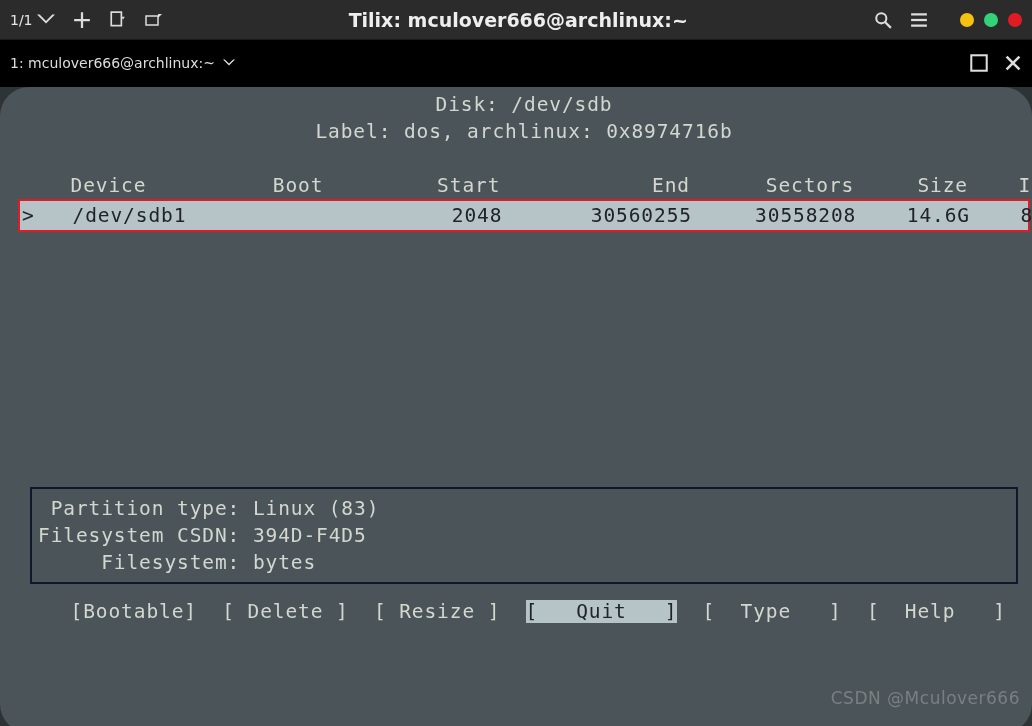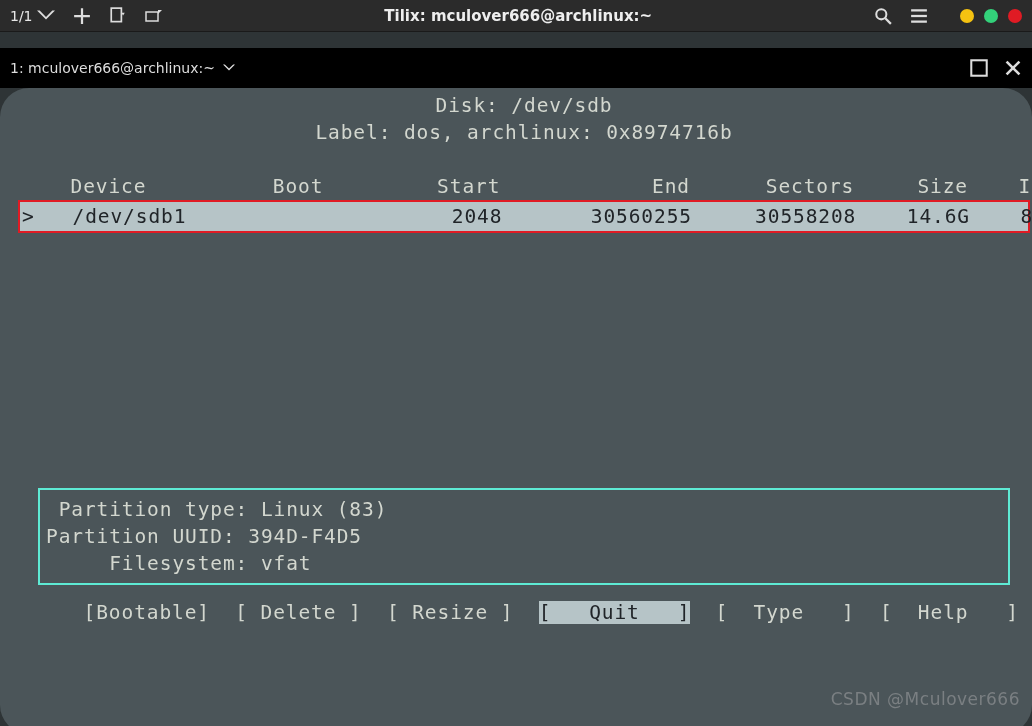--- a/index.html
+++ b/index.html
@@ -1,41 +1,41 @@
 <!DOCTYPE html>
 <html><head>
 <meta charset="utf-8">
 <style>
   * { margin:0; padding:0; box-sizing:border-box; }
   html,body { width:1032px; height:726px; background:#2e3436; font-family:"DejaVu Sans Mono","Liberation Mono",monospace; color:#d3d7cf; overflow:hidden; }
 
   
-  .titlebar { height:32px; background:#2b2b2b; display:flex; align-items:center; padding:0 10px; color:#e6e6e6; border-bottom:1px solid #1a1a1a; font-family:"DejaVu Sans",sans-serif; }
+  .titlebar { height:40px; background:#2b2b2b; display:flex; align-items:center; padding:0 10px; color:#e6e6e6; border-bottom:1px solid #1a1a1a; font-family:"DejaVu Sans",sans-serif; }
   .titlebar .left-group, .titlebar .right-group { display:flex; align-items:center; gap:18px; }
-  .titlebar .center { flex:1; text-align:center; font-size:15px; font-weight:600; color:#eee; }
+  .titlebar .center { flex:1; text-align:center; font-size:19px; font-weight:600; color:#eee; }
   .titlebar .pager { display:flex; align-items:center; gap:4px; font-size:14px; }
   .tb-icon { width:18px; height:18px; display:flex; align-items:center; justify-content:center; fill:#ddd; color:#ddd; cursor:pointer; }
   .traffic { display:flex; gap:10px; margin-left:14px; }
   .dot { width:14px; height:14px; border-radius:50%; }
   .dot.min{ background:#f5c211; } .dot.max{ background:#33d17a; } .dot.close{ background:#e01b24; }
 
   
-  .tabbar { height:40px; background:#000; display:flex; align-items:center; padding:8px 10px; color:#ddd; border-bottom:1px solid #000; font-family:"DejaVu Sans",sans-serif;margin-top:16px; }
+  .tabbar { height:47px; background:#000; display:flex; align-items:center; padding:8px 10px; color:#ddd; border-bottom:1px solid #000; font-family:"DejaVu Sans",sans-serif; }
   .tabbar .tab { display:flex; align-items:center; gap:8px; font-size:14px; }
   .tabbar .spacer { flex:1; }
   .tabbar .win-icons { display:flex; gap:16px; align-items:center; }
 
   
   .term { background:#4b5559; color:#d3d7cf; height:calc(726px - 40px - 40px); padding:4px 0 0 16px; position:relative;border-radius:29px; }
   pre.mono { font-family:"DejaVu Sans Mono",monospace; font-size:19.5px; line-height:27px; letter-spacing:0.9px; white-space:pre; }
   .center-block { text-align:center; }
   .header-row, .data-row { padding-left:4px; }
   .hl-row { background:#b6c4c7; color:#202428; border:2px solid #e01b24; padding:1px 2px 1px 2px; margin:0 2px; }
-  .info-box { border:2px solid #5eead4; margin:0 22px; padding:6px 6px 6px 6px; }
-  .menu-row { padding-left:4px;text-align:center; }
+  .info-box { border:2px solid #0f172a; margin:0 14px; padding:6px 6px 6px 6px; }
+  .menu-row { padding-left:4px; }
   .menu-row .sel { background:#b6c4c7; color:#202428; }
   .watermark { position:absolute; right:12px; bottom:25px; color:#7a7f82; font-family:"DejaVu Sans",sans-serif; font-size:17px; letter-spacing:0.5px; }
 </style>
 </head>
 <body>
 
 <div class="titlebar">
   <div class="left-group">
     <span class="pager">
       <span>1/1</span>
@@ -112,22 +112,22 @@
   <pre class="mono center-block">Disk: /dev/sdb</pre>
   <pre class="mono center-block">Label: dos, archlinux: 0x8974716b</pre>
   <pre class="mono"> </pre>
   <pre class="mono header-row">    Device          Boot         Start            End      Sectors     Size    Id Type</pre>
   <pre class="mono hl-row">&gt;   /dev/sdb1                     2048       30560255     30558208    14.6G    83 Linux  </pre>
 
   <div style="height:255px"></div>
 
   <div class="info-box">
     <pre class="mono"> Partition type: Linux (83)</pre>
-    <pre class="mono">Partition UUID: 394D-F4D5</pre>
-    <pre class="mono">     Filesystem: vfat</pre>
+    <pre class="mono">Filesystem CSDN: 394D-F4D5</pre>
+    <pre class="mono">     Filesystem: bytes</pre>
   </div>
 
   <div style="height:14px"></div>
 
   <pre class="mono menu-row"><span>    [Bootable]  [ Delete ]  [ Resize ]  </span><span class="sel">[   Quit   ]</span><span>  [  Type   ]  [  Help   ]</span></pre>
 
   <div class="watermark">CSDN @Mculover666</div>
 </div>
 
 </body></html>

